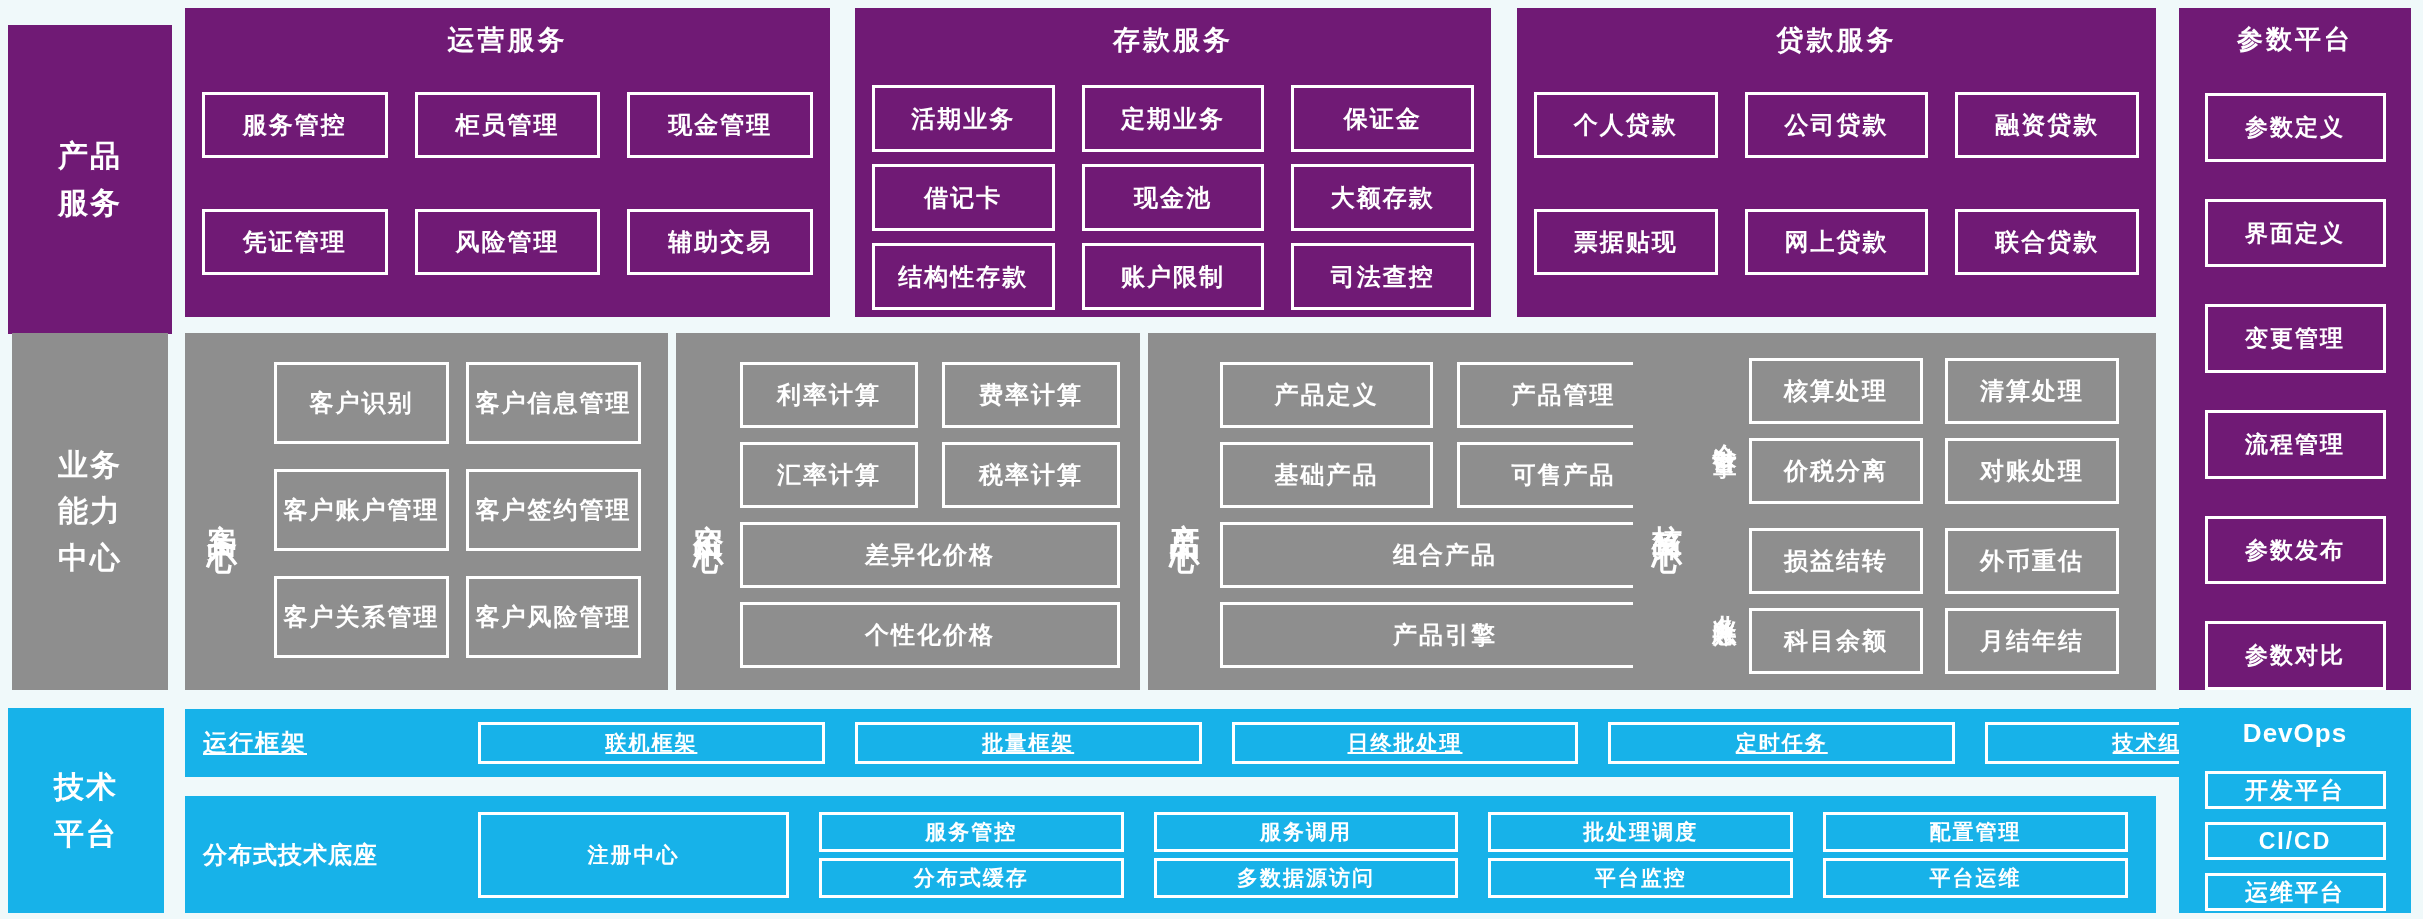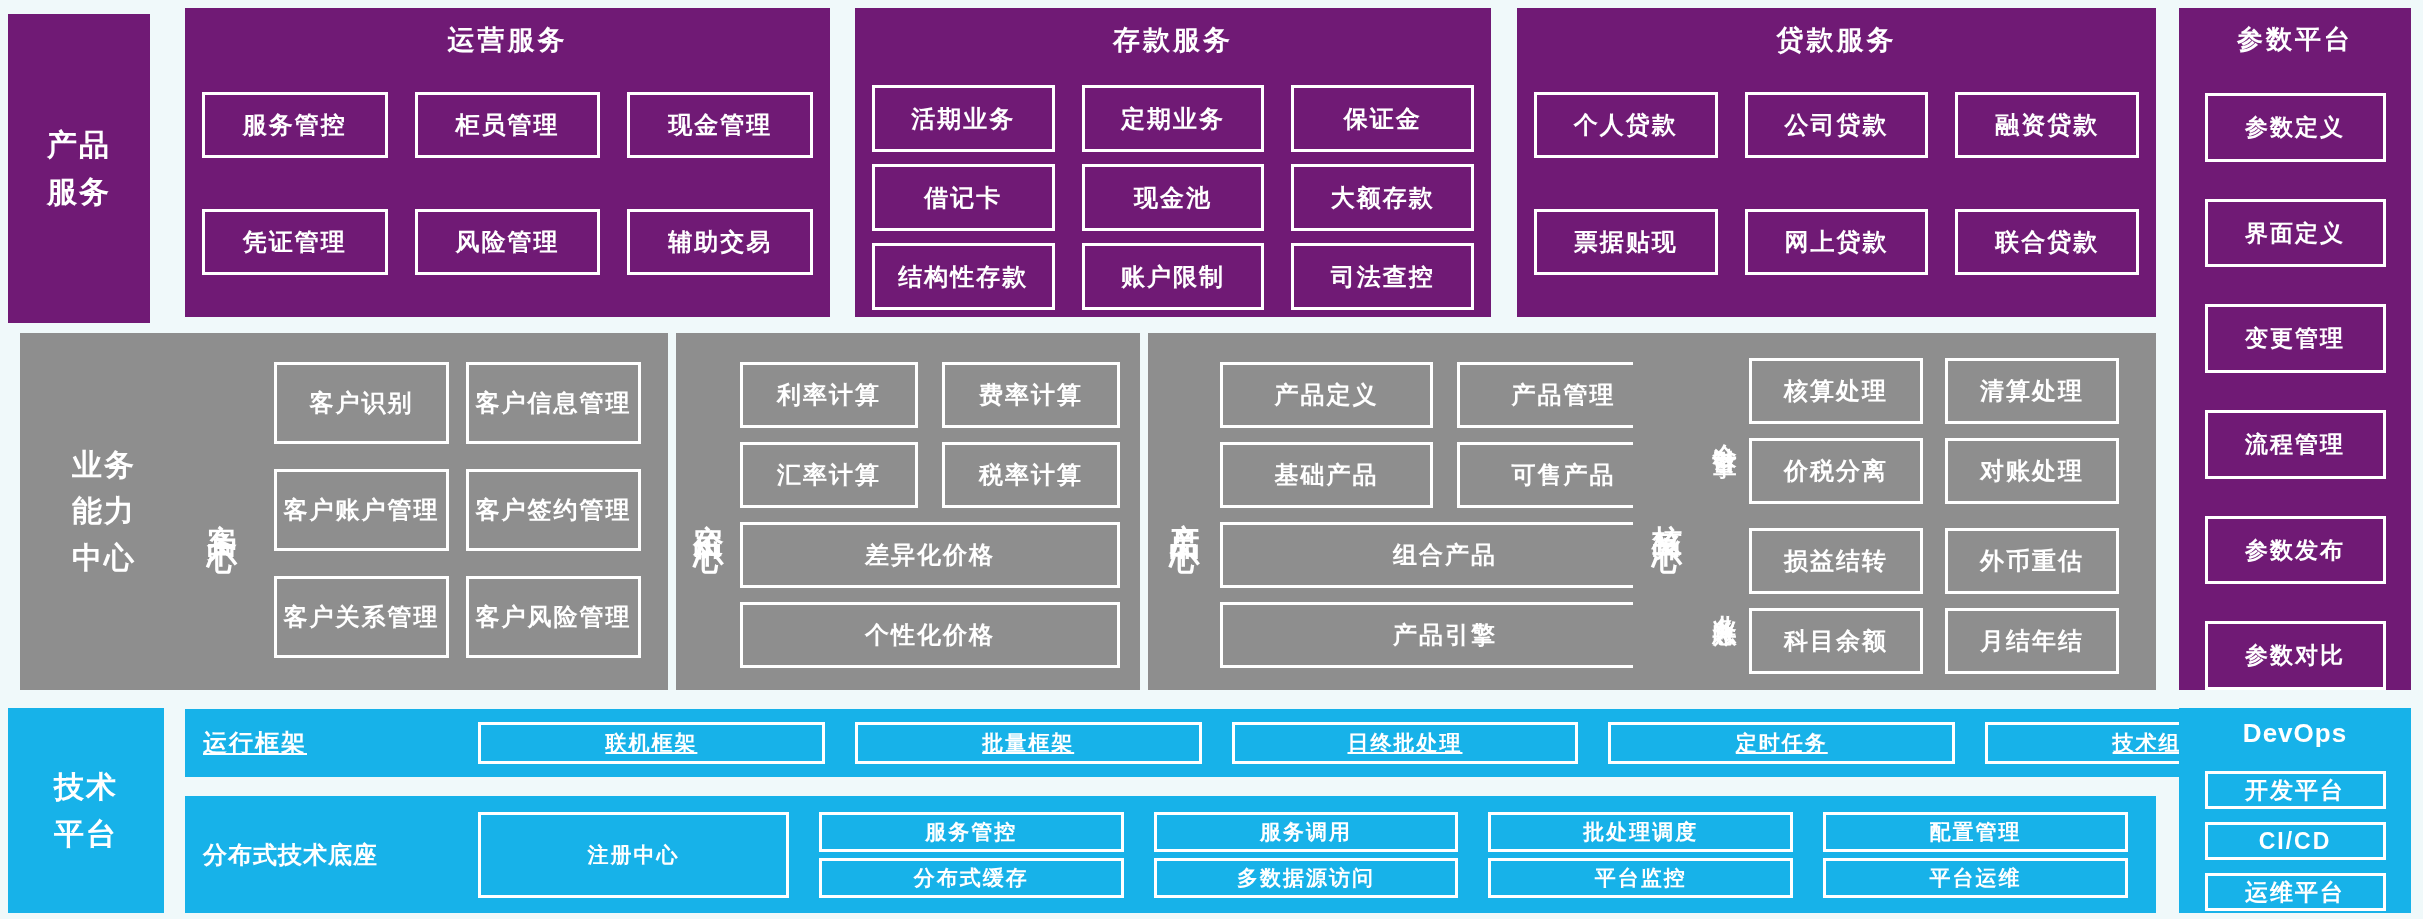--- a/index.html
+++ b/index.html
@@ -51,23 +51,23 @@
   .devops{display:flex;flex-direction:column;align-items:center;}
   .devops .dtitle{padding-top:10px;font-size:26px;font-weight:bold;letter-spacing:1px;height:40px;}
   .devops .b{width:181px;height:38px;margin-top:13px;font-size:23px;}
   .devops .b:first-of-type{margin-top:11px;}
 </style>
 </head>
 <body>
 
 <div class="canvas">
 
-  <div class="blk teal side" style="left:8px;top:14px;width:142px;height:309px;">产品
+  <div class="blk teal side" style="left:8px;top:25px;width:164px;height:309px;">产品
 服务</div>
-  <div class="blk gray side" style="left:20px;top:333px;width:168px;height:357px;">业务
+  <div class="blk gray side" style="left:12px;top:333px;width:156px;height:357px;">业务
 能力
 中心</div>
   <div class="blk blue side" style="left:8px;top:708px;width:156px;height:205px;">技术
 平台</div>
 
   <div class="blk teal" style="left:185px;top:8px;width:645px;height:309px;">
     <div class="sec-title">运营服务</div>
     <div class="grid3">
       <div class="b">服务管控</div>
       <div class="b">柜员管理</div>

